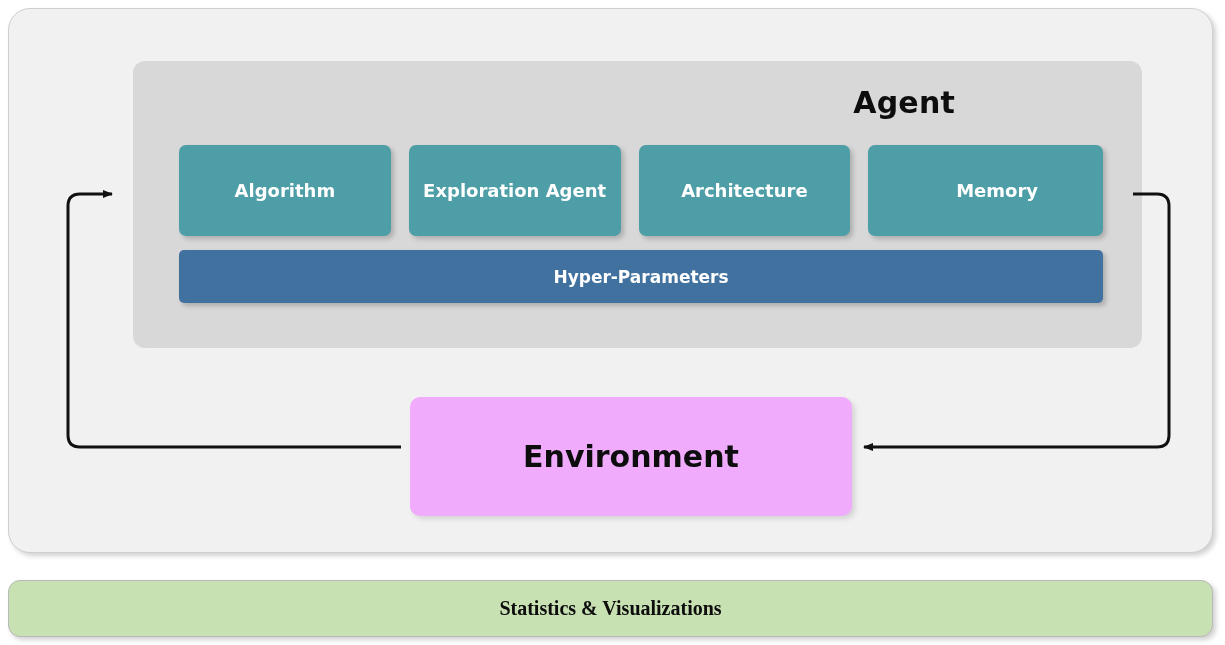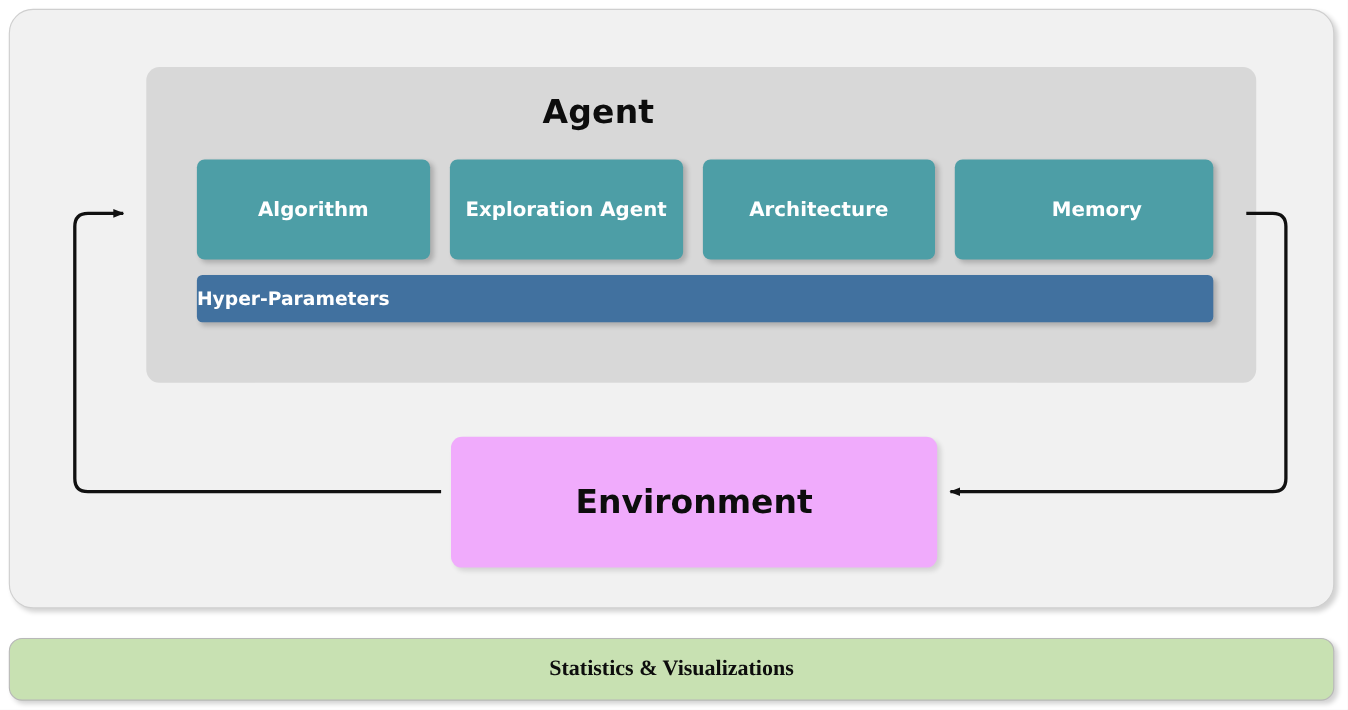--- a/index.html
+++ b/index.html
@@ -47,21 +47,21 @@
     box-sizing: border-box;
     background: #d8d8d8;
     border-radius: 12px;
   }
 
   .agent-title {
     position: absolute;
     left: 0;
     top: 24px;
     width: 822px;
-    text-align: center;
+    text-align: right;
     font-size: 30px;
     font-weight: bold;
     color: #0d0d0d;
     letter-spacing: 0.2px;
   }
 
   
   .component-row {
     position: absolute;
     left: 46px;
@@ -90,26 +90,26 @@
     box-sizing: border-box;
   }
   .component-box:last-child { margin-right: 0; padding-left: 29px; }
 
   
   .hyper-bar {
     position: absolute;
     left: 46px;
     top: 189px;
     width: 924px;
-    height: 43px;
+    height: 53px;
     background: #41719f;
     border-radius: 5px;
     display: flex;
     align-items: center;
-    justify-content: flex-start;
+    justify-content: center;
     color: #ffffff;
     font-size: 17px;
     font-weight: bold;
     box-shadow: 3px 3px 5px rgba(0,0,0,0.20);
   }
 
   
   .environment-box {
     position: absolute;
     left: 401px;

